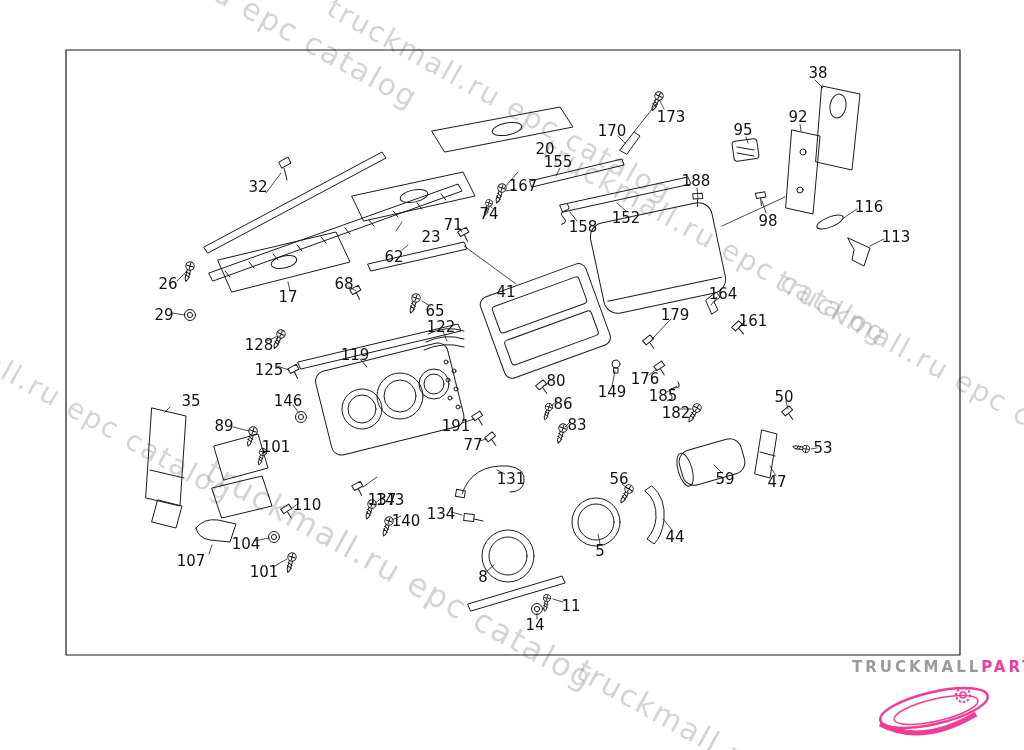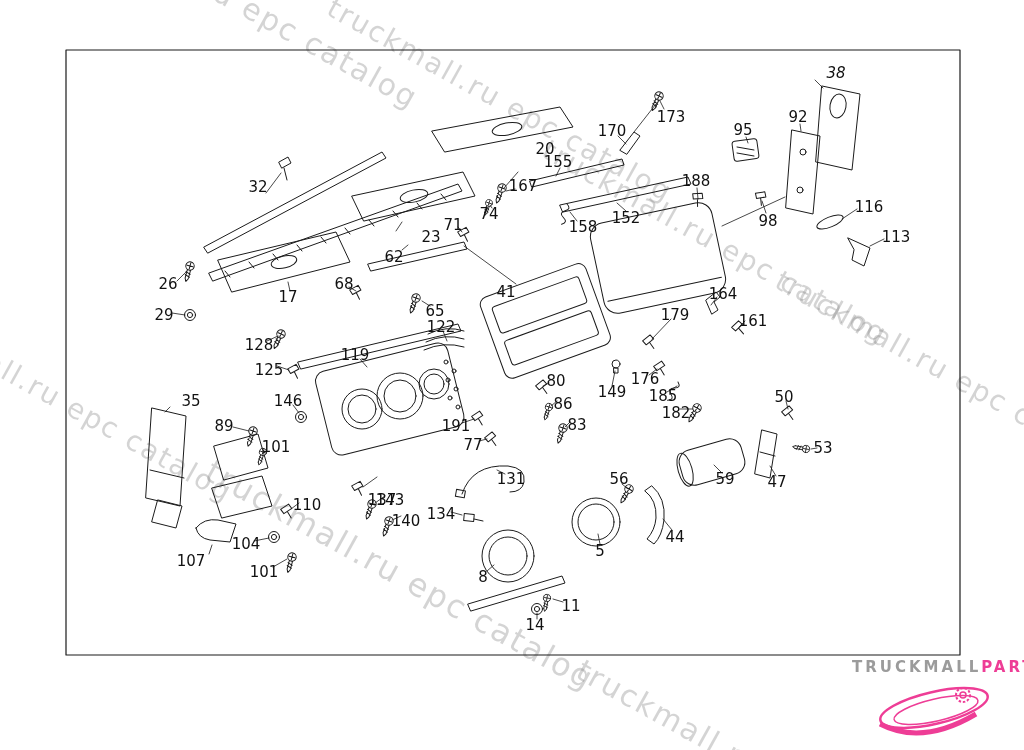--- a/index.html
+++ b/index.html
@@ -214,21 +214,21 @@
       M671,319 L652,339 M717,297 L711,305 M745,321 L739,327 M786,401 L788,409
       M817,448 L811,449 M722,473 L714,465 M776,476 L770,466 M672,530 L663,519
       M622,484 L628,489 M600,544 L598,534 M487,571 L494,565 M505,474 L497,470
       M451,512 L462,515 M377,477 L363,487 M385,496 L375,503 M401,516 L392,520
       M299,503 L291,509 M254,541 L269,538 M209,554 L212,545 M273,567 L287,559
       M563,602 L553,599 M537,619 L537,613 M722,226 L785,197 M464,246 L516,284
       M518,172 L504,188"></path>
   </svg>
 
   <div class="labels">
-      <div class="part-label" style="left: 836px; top: 73px; font-style: italic;">38</div>
+      <div class="part-label" style="left: 818px; top: 73px;">38</div>
       <div class="part-label" style="left: 671px; top: 117px;">173</div>
       <div class="part-label" style="left: 798px; top: 117px;">92</div>
       <div class="part-label" style="left: 743px; top: 130px;">95</div>
       <div class="part-label" style="left: 612px; top: 131px;">170</div>
       <div class="part-label" style="left: 545px; top: 149px;">20</div>
       <div class="part-label" style="left: 558px; top: 162px;">155</div>
       <div class="part-label" style="left: 696px; top: 181px;">188</div>
       <div class="part-label" style="left: 523px; top: 186px;">167</div>
       <div class="part-label" style="left: 258px; top: 187px;">32</div>
       <div class="part-label" style="left: 869px; top: 207px;">116</div>

